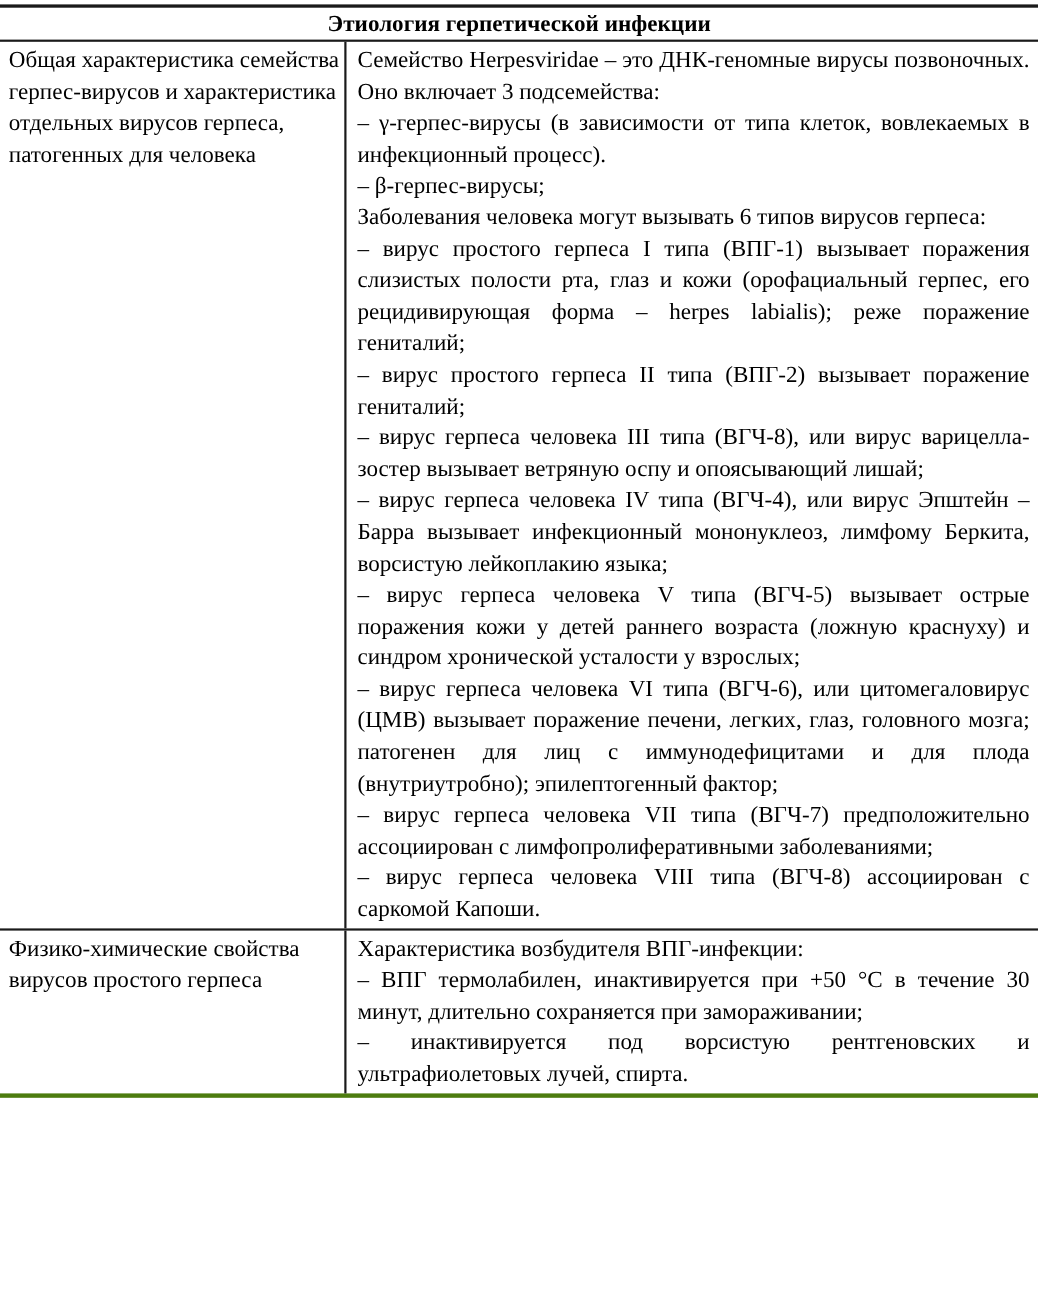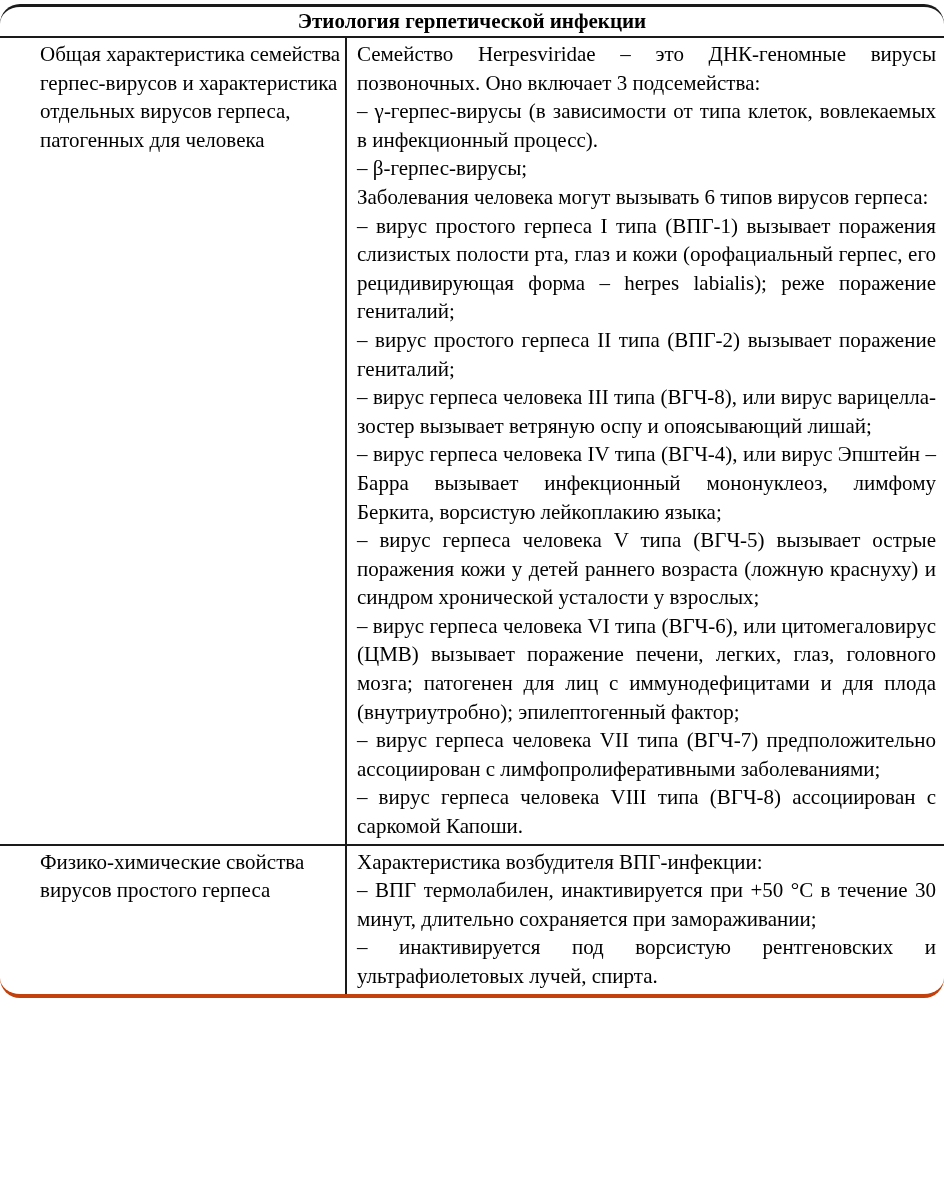--- a/index.html
+++ b/index.html
@@ -15,22 +15,21 @@
     position: relative;
     overflow: hidden;
   }
   .doc {
     position: absolute;
     left: 0;
     top: 4px;
     width: 944px;
     box-sizing: border-box;
     border-top: 3px solid #1a1a1a;
-    border-bottom: 4px solid #c2410c;
-    border-radius: 20px;
+    border-bottom: 4px solid #4d7c0f;
   }
   .title-row {
     text-align: center;
     font-weight: bold;
     font-size: 21px;
     line-height: 26px;
     padding: 1px 0 2px 0;
     border-bottom: 2px solid #1a1a1a;
   }
   .row {
@@ -47,21 +46,20 @@
     padding-top: 2px;
     padding-bottom: 3px;
   }
   .cell.left {
     width: 315px;
     flex: 0 0 315px;
     border-right: 2px solid #1a1a1a;
     padding-left: 8px;
     padding-right: 0;
     text-align: left;
-    margin-left: 32px;
   }
   .cell.right {
     flex: 1 1 auto;
     padding-left: 10px;
     padding-right: 8px;
     text-align: justify;
   }
   .para {
     margin: 0;
   }

